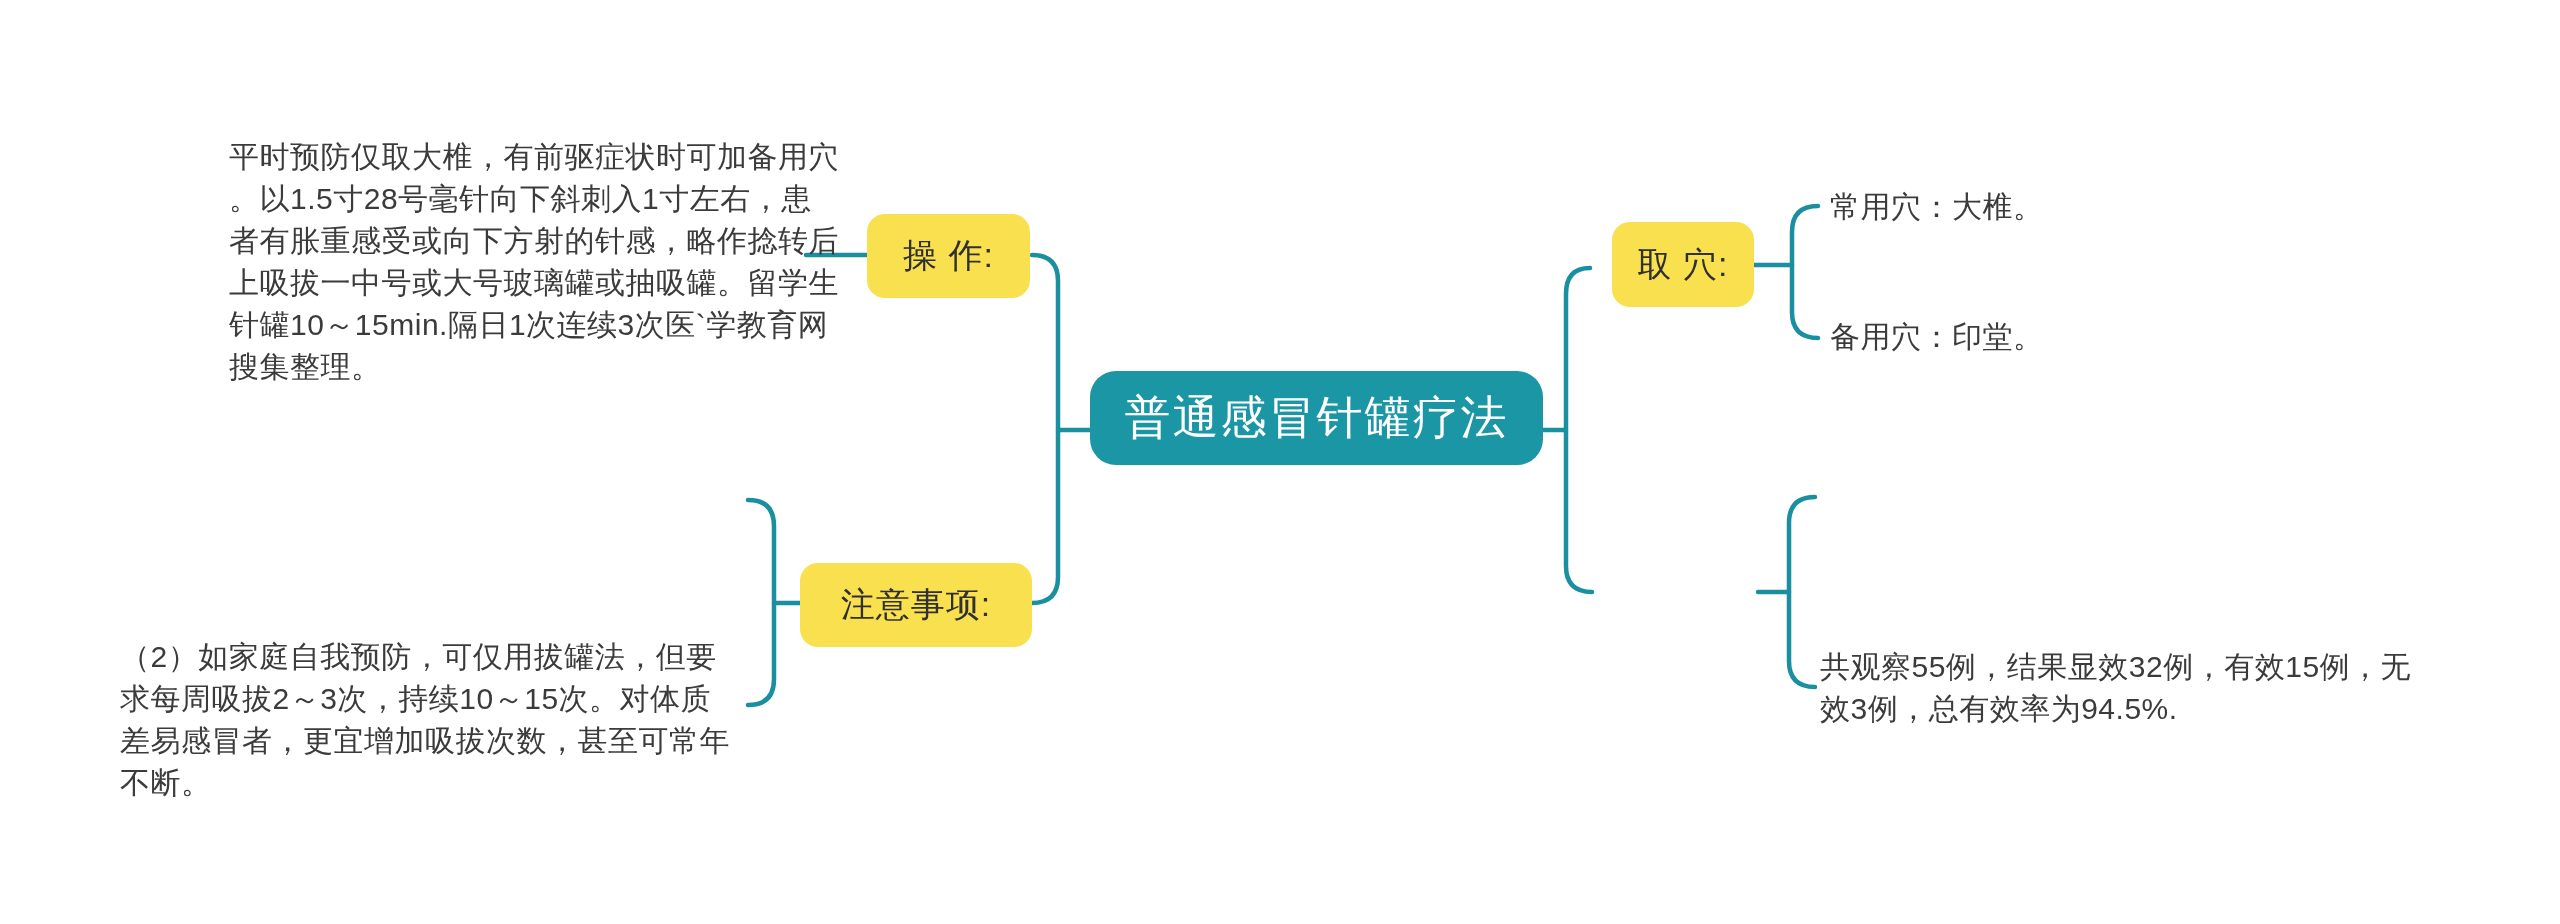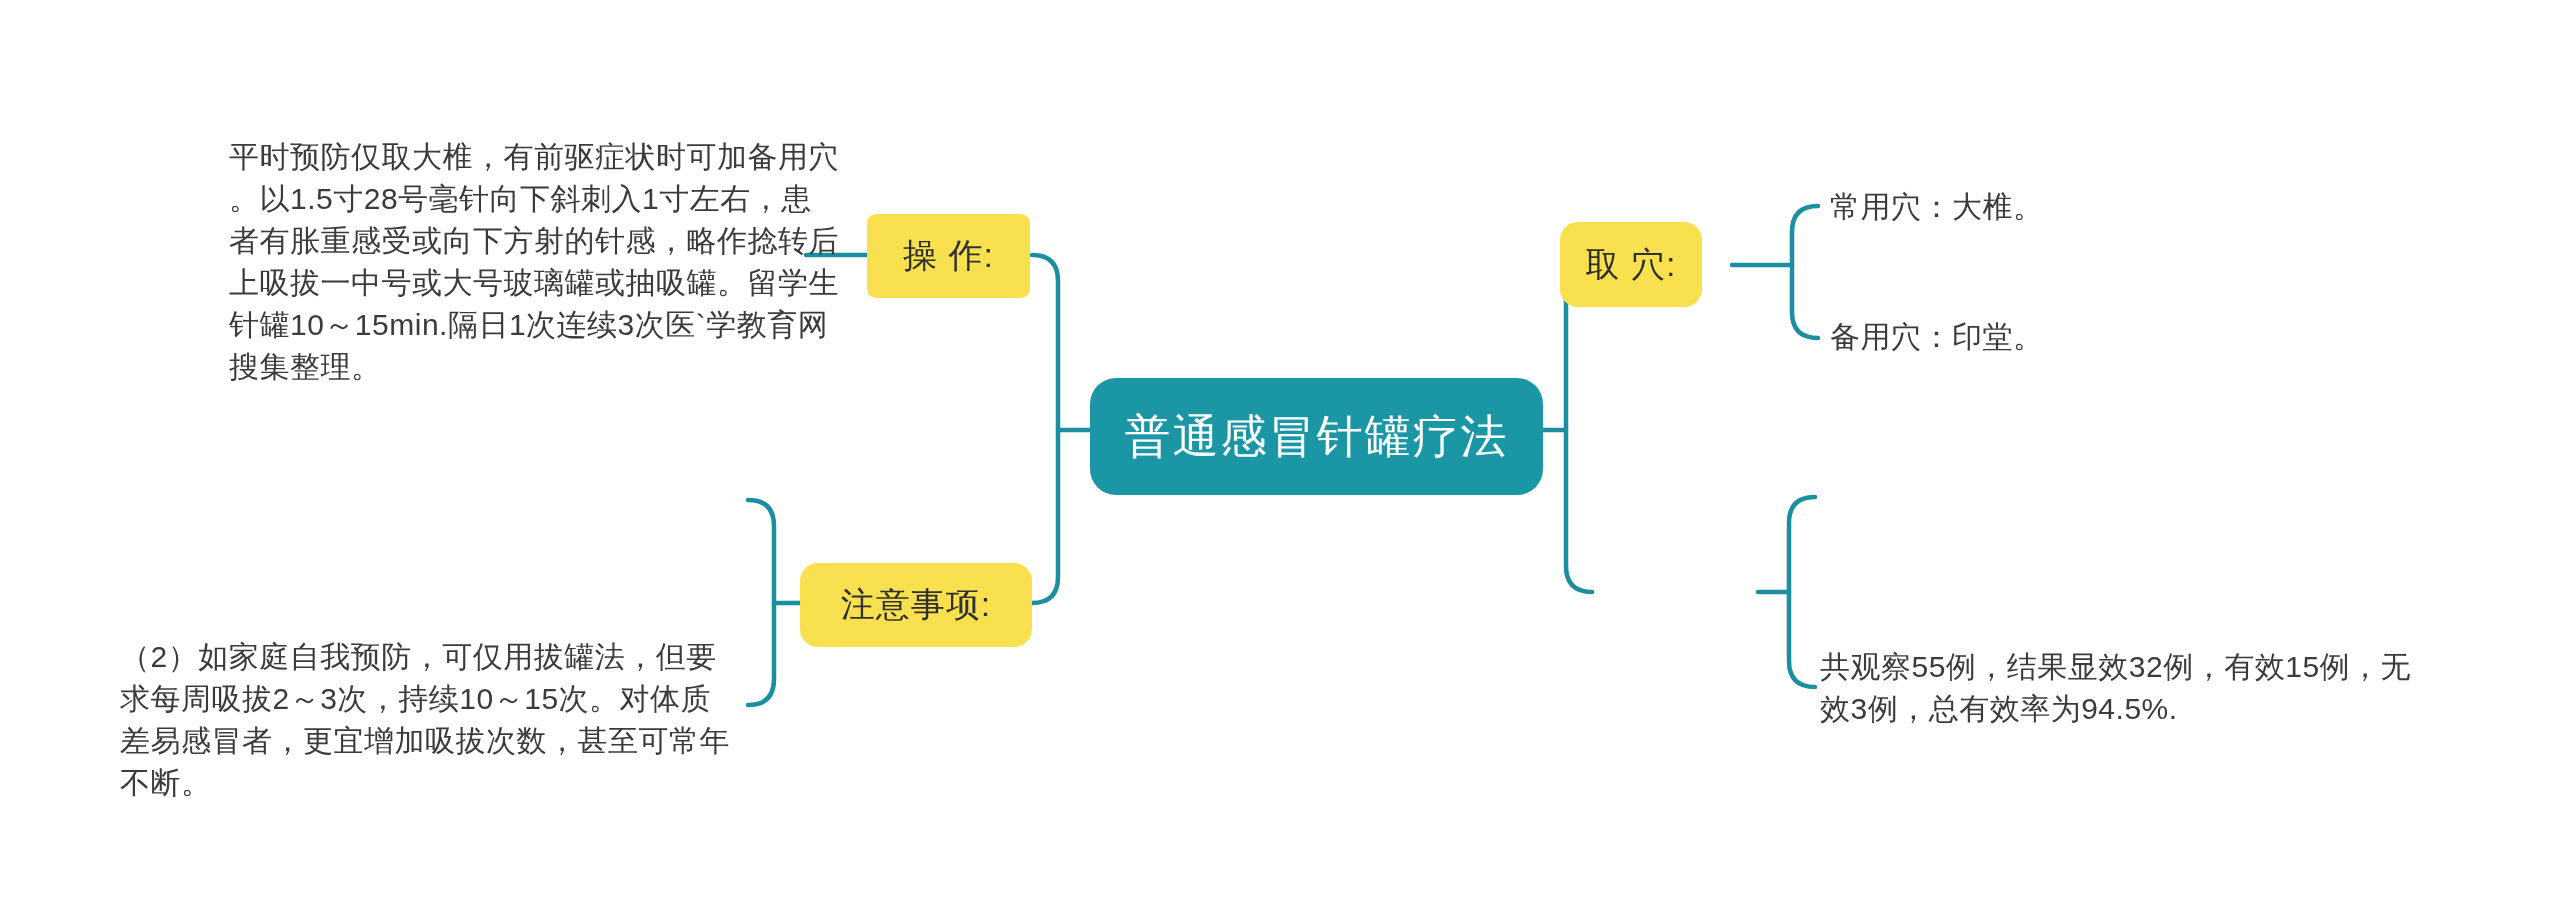--- a/index.html
+++ b/index.html
@@ -23,32 +23,31 @@
     position:absolute;
     background:#F9E04E;
     border-radius:18px;
     display:flex;align-items:center;justify-content:center;
     font-size:34px;
     color:#303030;
     letter-spacing:1px;
   }
   .root-box{
     position:absolute;
-    left:1090px;top:371px;width:453px;height:117px;
+    left:1090px;top:371px;width:453px;height:94px;
     background:#1A96A5;
     border-radius:26px;
     display:flex;align-items:center;justify-content:center;
     font-size:46px;
     color:#ffffff;
     letter-spacing:2px;
-    margin-top:7px;
   }
-  .op-box{left:867px;top:214px;width:163px;height:84px;border-radius:9px;}
+  .op-box{left:867px;top:214px;width:163px;height:84px;}
   .note-box{left:800px;top:563px;width:232px;height:84px;}
-  .points-box{left:1560px;top:222px;width:142px;height:85px;}
+  .points-box{left:1612px;top:222px;width:142px;height:85px;}
   .effect-box{left:1596px;top:548px;width:162px;height:88px;}
 
   .op-leaf{left:197px;top:136px;width:650px;margin-left:32px;}
   .note-leaf-1{left:125px;top:464px;width:650px;}
   .note-leaf-2{left:120px;top:636px;width:650px;}
   .points-leaf-1{left:1830px;top:186px;width:420px;}
   .points-leaf-2{left:1830px;top:316px;width:420px;}
   .effect-leaf-1{left:1818px;top:438px;width:615px;}
   .effect-leaf-2{left:1820px;top:646px;width:615px;}
 </style>

